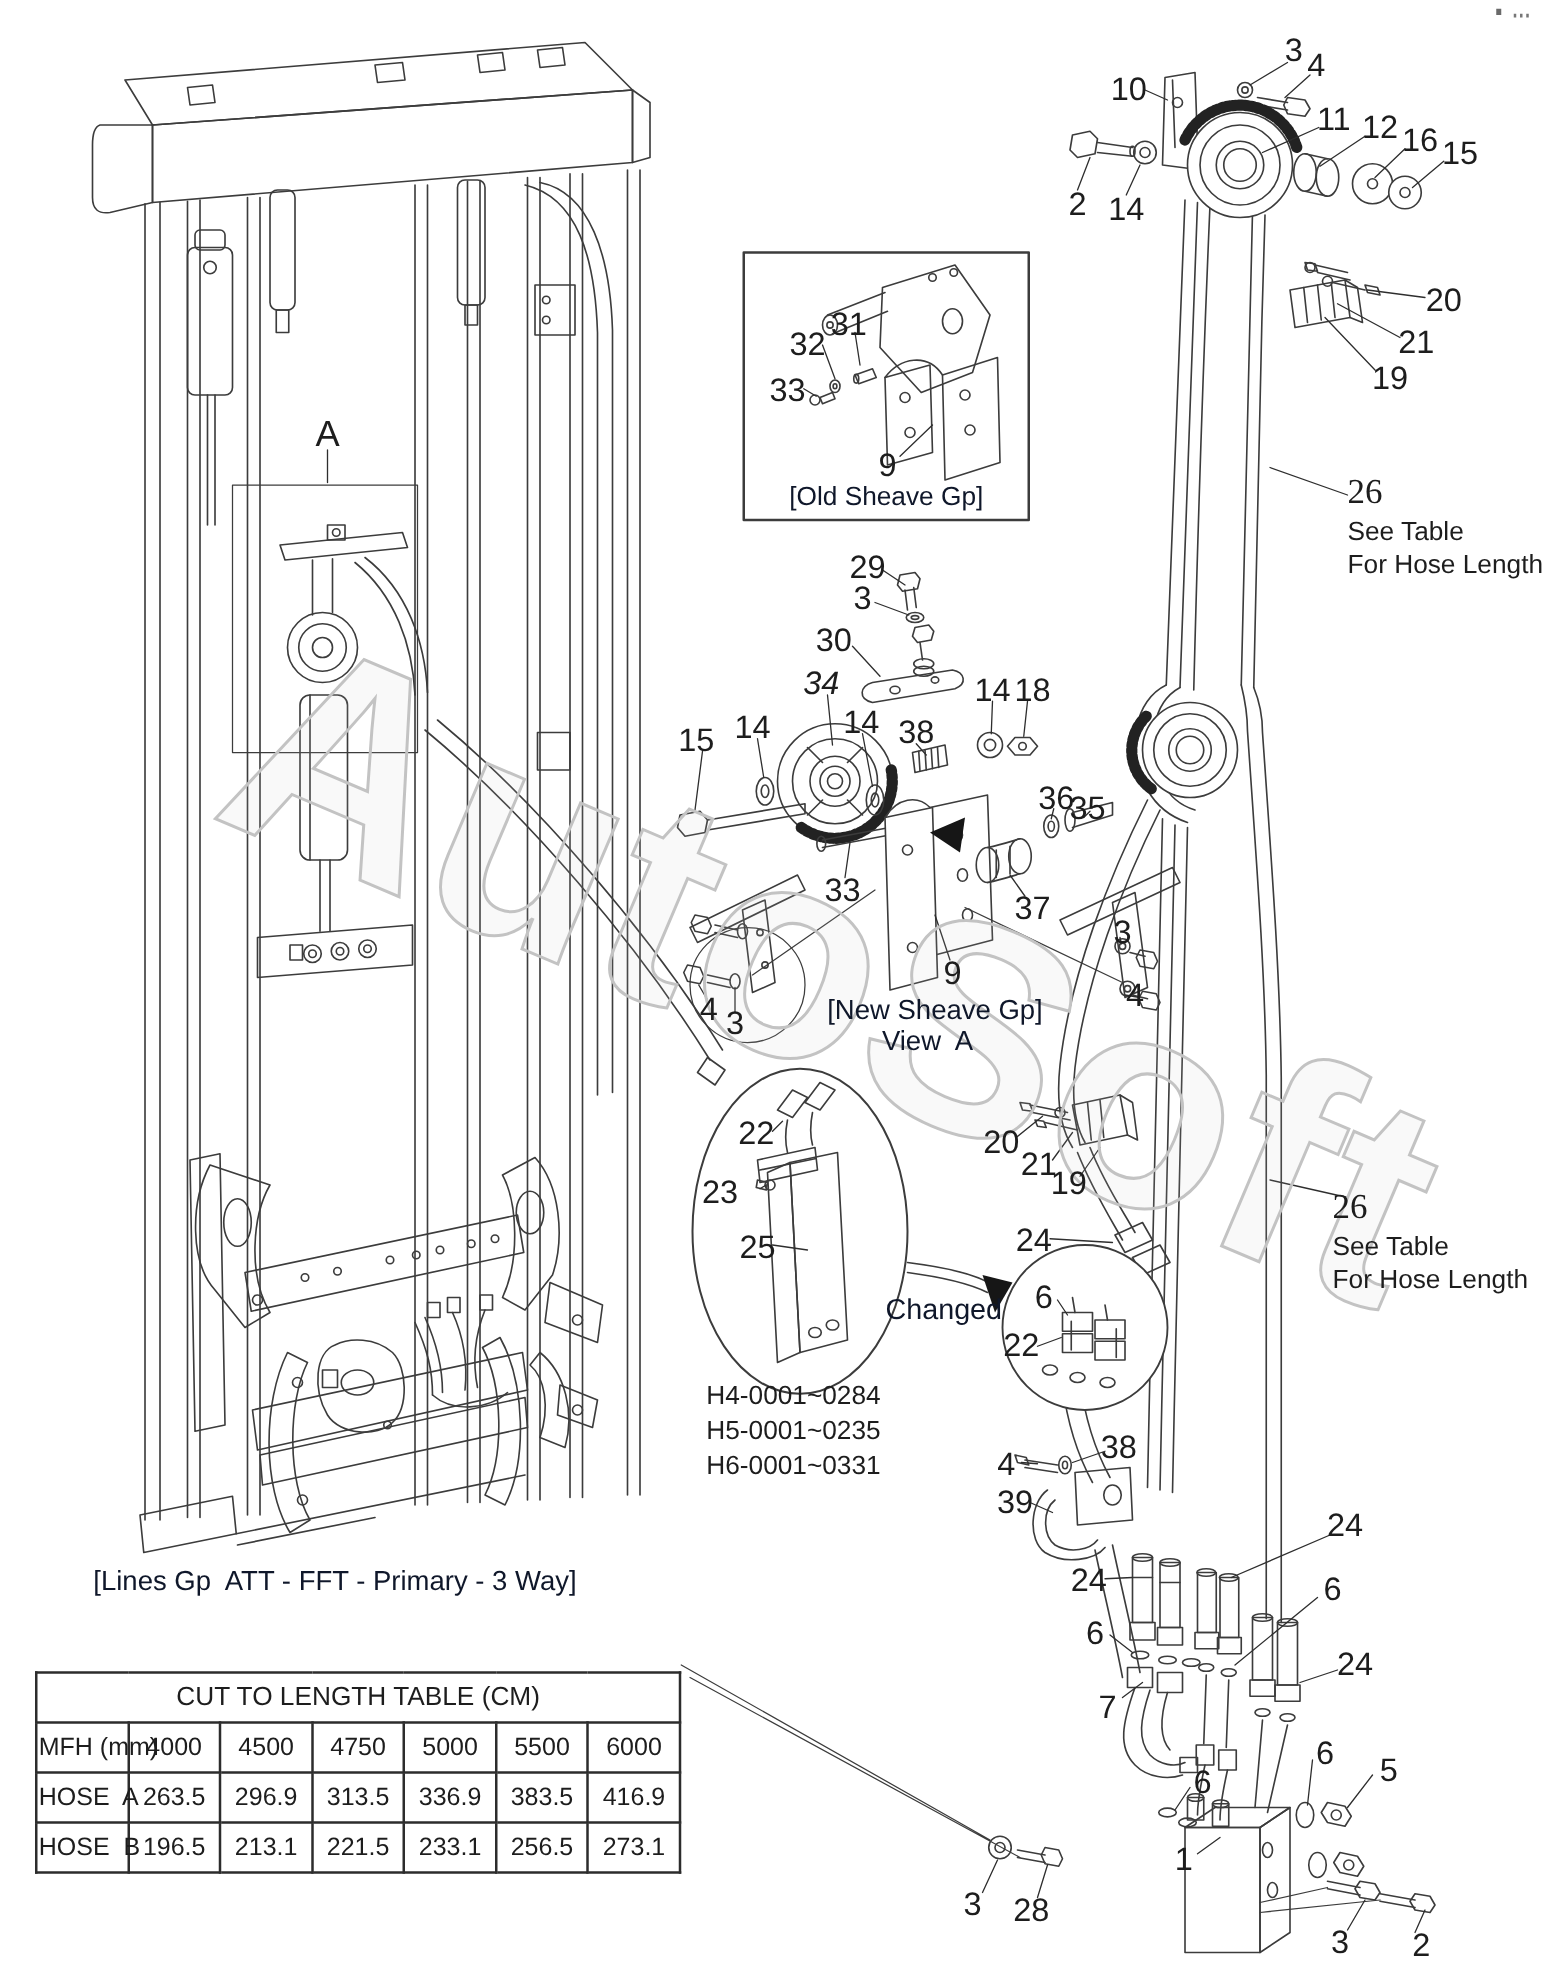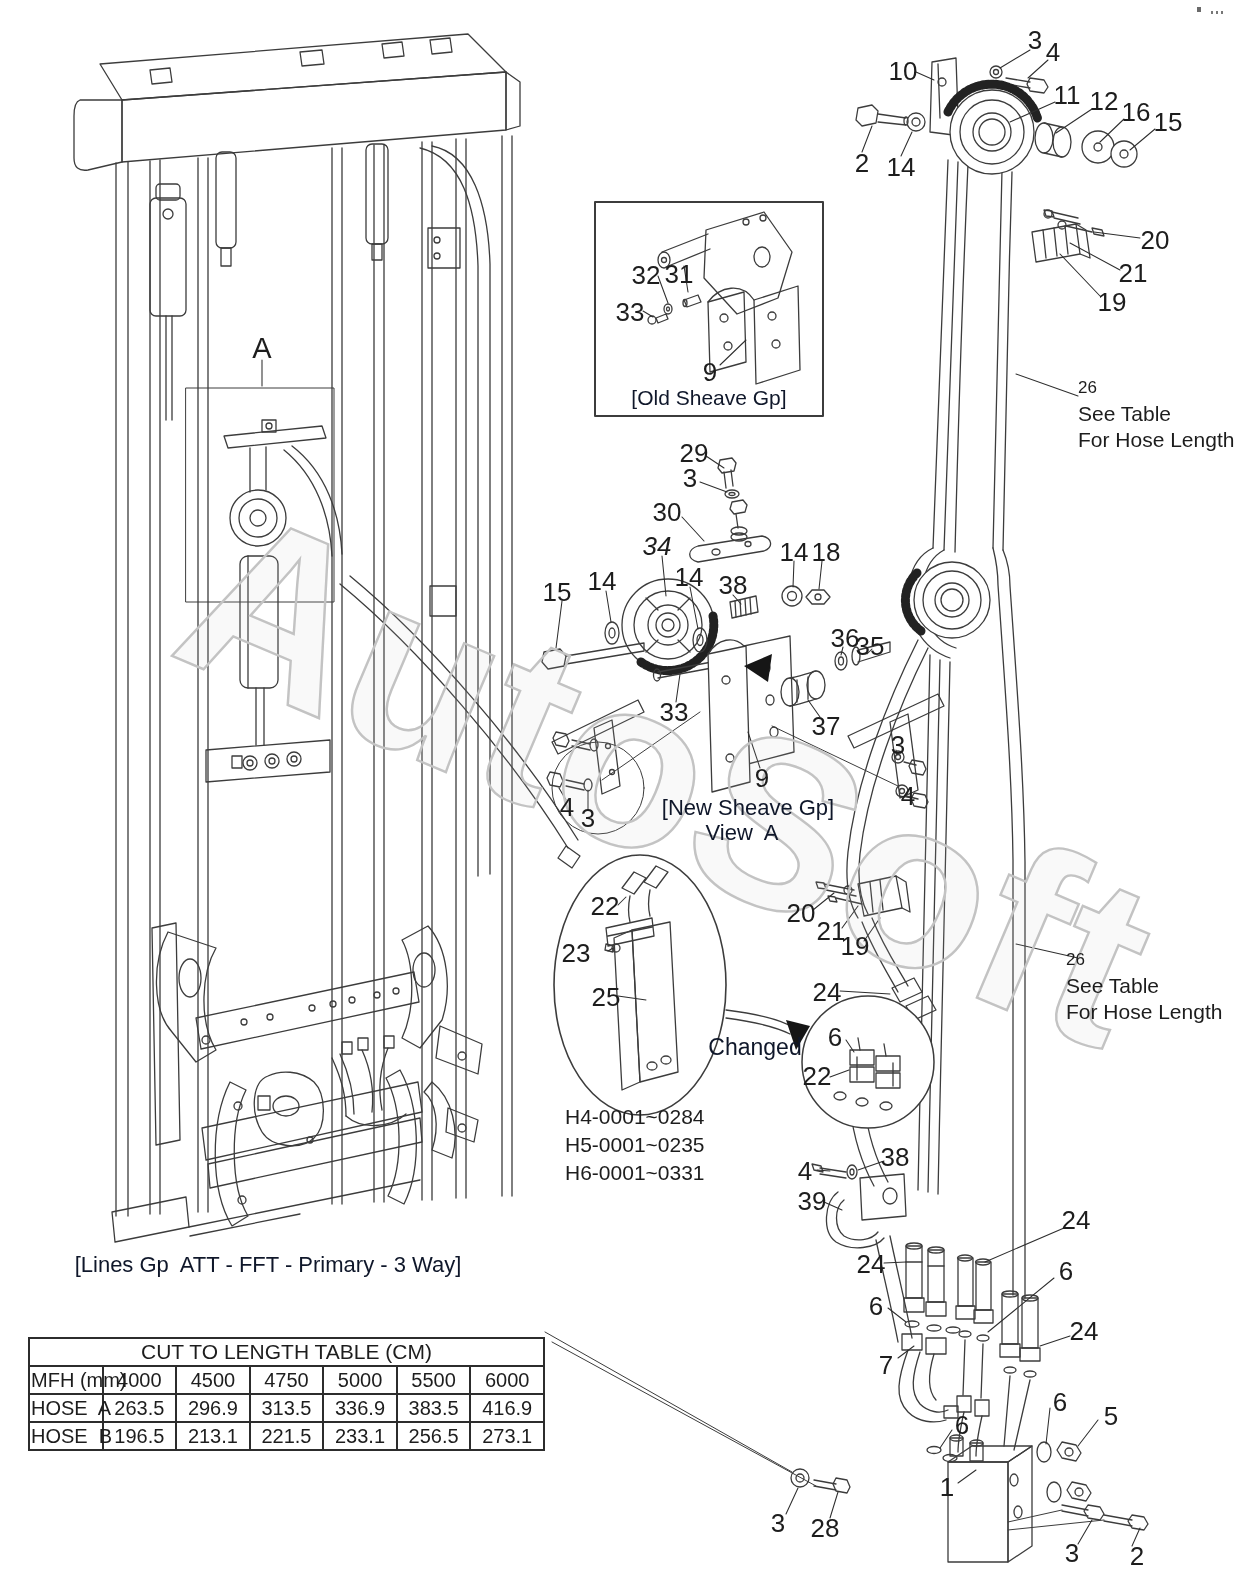--- a/index.html
+++ b/index.html
@@ -10,32 +10,32 @@
   svg.art .b2 { stroke-width:2; }
   svg.art .wf { fill:#ffffff; }
   svg.art .dk { fill:#161616; stroke:none; }
   svg.art .hz { stroke:#222; stroke-width:9; stroke-dasharray:2.6 2.3; }
   svg.art .ld { stroke:#2e2e2e; stroke-width:1.05; }
   svg.art .tn { stroke-width:1; }
   .callout { position:absolute; transform:translate(-50%,-50%); font-size:26px; line-height:1;
              color:#1d1d1d; white-space:pre; }
   .view-letter { font-size:29px; }
   .note { position:absolute; color:#1d1d1d; }
-  .note-num { font-size:17px; margin-bottom:3px; }
+  .note-num { font-size:28px; margin-bottom:3px;font-family:Liberation Serif, serif; }
   .note-line { font-size:21px; line-height:26px; }
   .caption { position:absolute; transform:translateX(-50%); white-space:pre; color:#0f172a; }
   .cap-21 { font-size:21px; } .cap-22 { font-size:22px; } .cap-23 { font-size:23px; }
   #serials { position:absolute; left:565px; top:1103px; font-size:21px; line-height:28px; color:#1d1d1d; }
   .watermark { position:absolute; left:252px; top:452px; font-size:238px; font-weight:bold;
                transform:rotate(23deg); transform-origin:0 0; white-space:nowrap;
                color:rgba(195,195,195,0.10); -webkit-text-stroke:2.4px #c3c3c3;
                letter-spacing:2px; pointer-events:none; }
   table#cut-table { position:absolute; left:28px; top:1337px; width:517px; border-collapse:collapse;
                     table-layout:fixed; color:#1d1d1d; }
-  #cut-table td { border:2px solid #2c2c2c; text-align:center; height:28px; font-size:20px;
+  #cut-table td { border:2px solid #2c2c2c; text-align:center; height:40px; font-size:20px;
                   white-space:pre; padding:0 1px; }
   #cut-table td.t-title { font-size:21px; }
   #cut-table td.c0 { width:112px; }
   .specks { position:absolute; left:1197px; top:7px; width:4px; height:5px; background:#6a6a6a;
             box-shadow:13px 3px 0 -1px #777, 18px 3px 0 -1px #777, 23px 3px 0 -1px #777, -6px 4px 0 -2px #888; }
 </style>
 </head>
 <body>
 
 <div class="canvas">
@@ -413,21 +413,21 @@
       <div class="callout" style="left: 1067px; top: 95px;">11</div>
       <div class="callout" style="left: 1104px; top: 101px;">12</div>
       <div class="callout" style="left: 1136px; top: 112px;">16</div>
       <div class="callout" style="left: 1168px; top: 122px;">15</div>
       <div class="callout" style="left: 862px; top: 163px;">2</div>
       <div class="callout" style="left: 901px; top: 167px;">14</div>
       <div class="callout" style="left: 1155px; top: 240px;">20</div>
       <div class="callout" style="left: 1133px; top: 273px;">21</div>
       <div class="callout" style="left: 1112px; top: 302px;">19</div>
       <div class="callout" style="left: 646px; top: 275px;">32</div>
-      <div class="callout" style="left: 679px; top: 274px; text-align: right;">31</div>
+      <div class="callout" style="left: 679px; top: 259px; text-align: right;">31</div>
       <div class="callout" style="left: 630px; top: 312px;">33</div>
       <div class="callout" style="left: 710px; top: 372px;">9</div>
       <div class="callout" style="left: 694px; top: 453px;">29</div>
       <div class="callout" style="left: 690px; top: 478px;">3</div>
       <div class="callout" style="left: 667px; top: 512px;">30</div>
       <div class="callout" style="left: 657px; top: 546px; font-style: italic;">34</div>
       <div class="callout" style="left: 557px; top: 592px;">15</div>
       <div class="callout" style="left: 602px; top: 581px;">14</div>
       <div class="callout" style="left: 689px; top: 577px;">14</div>
       <div class="callout" style="left: 733px; top: 585px;">38</div>

